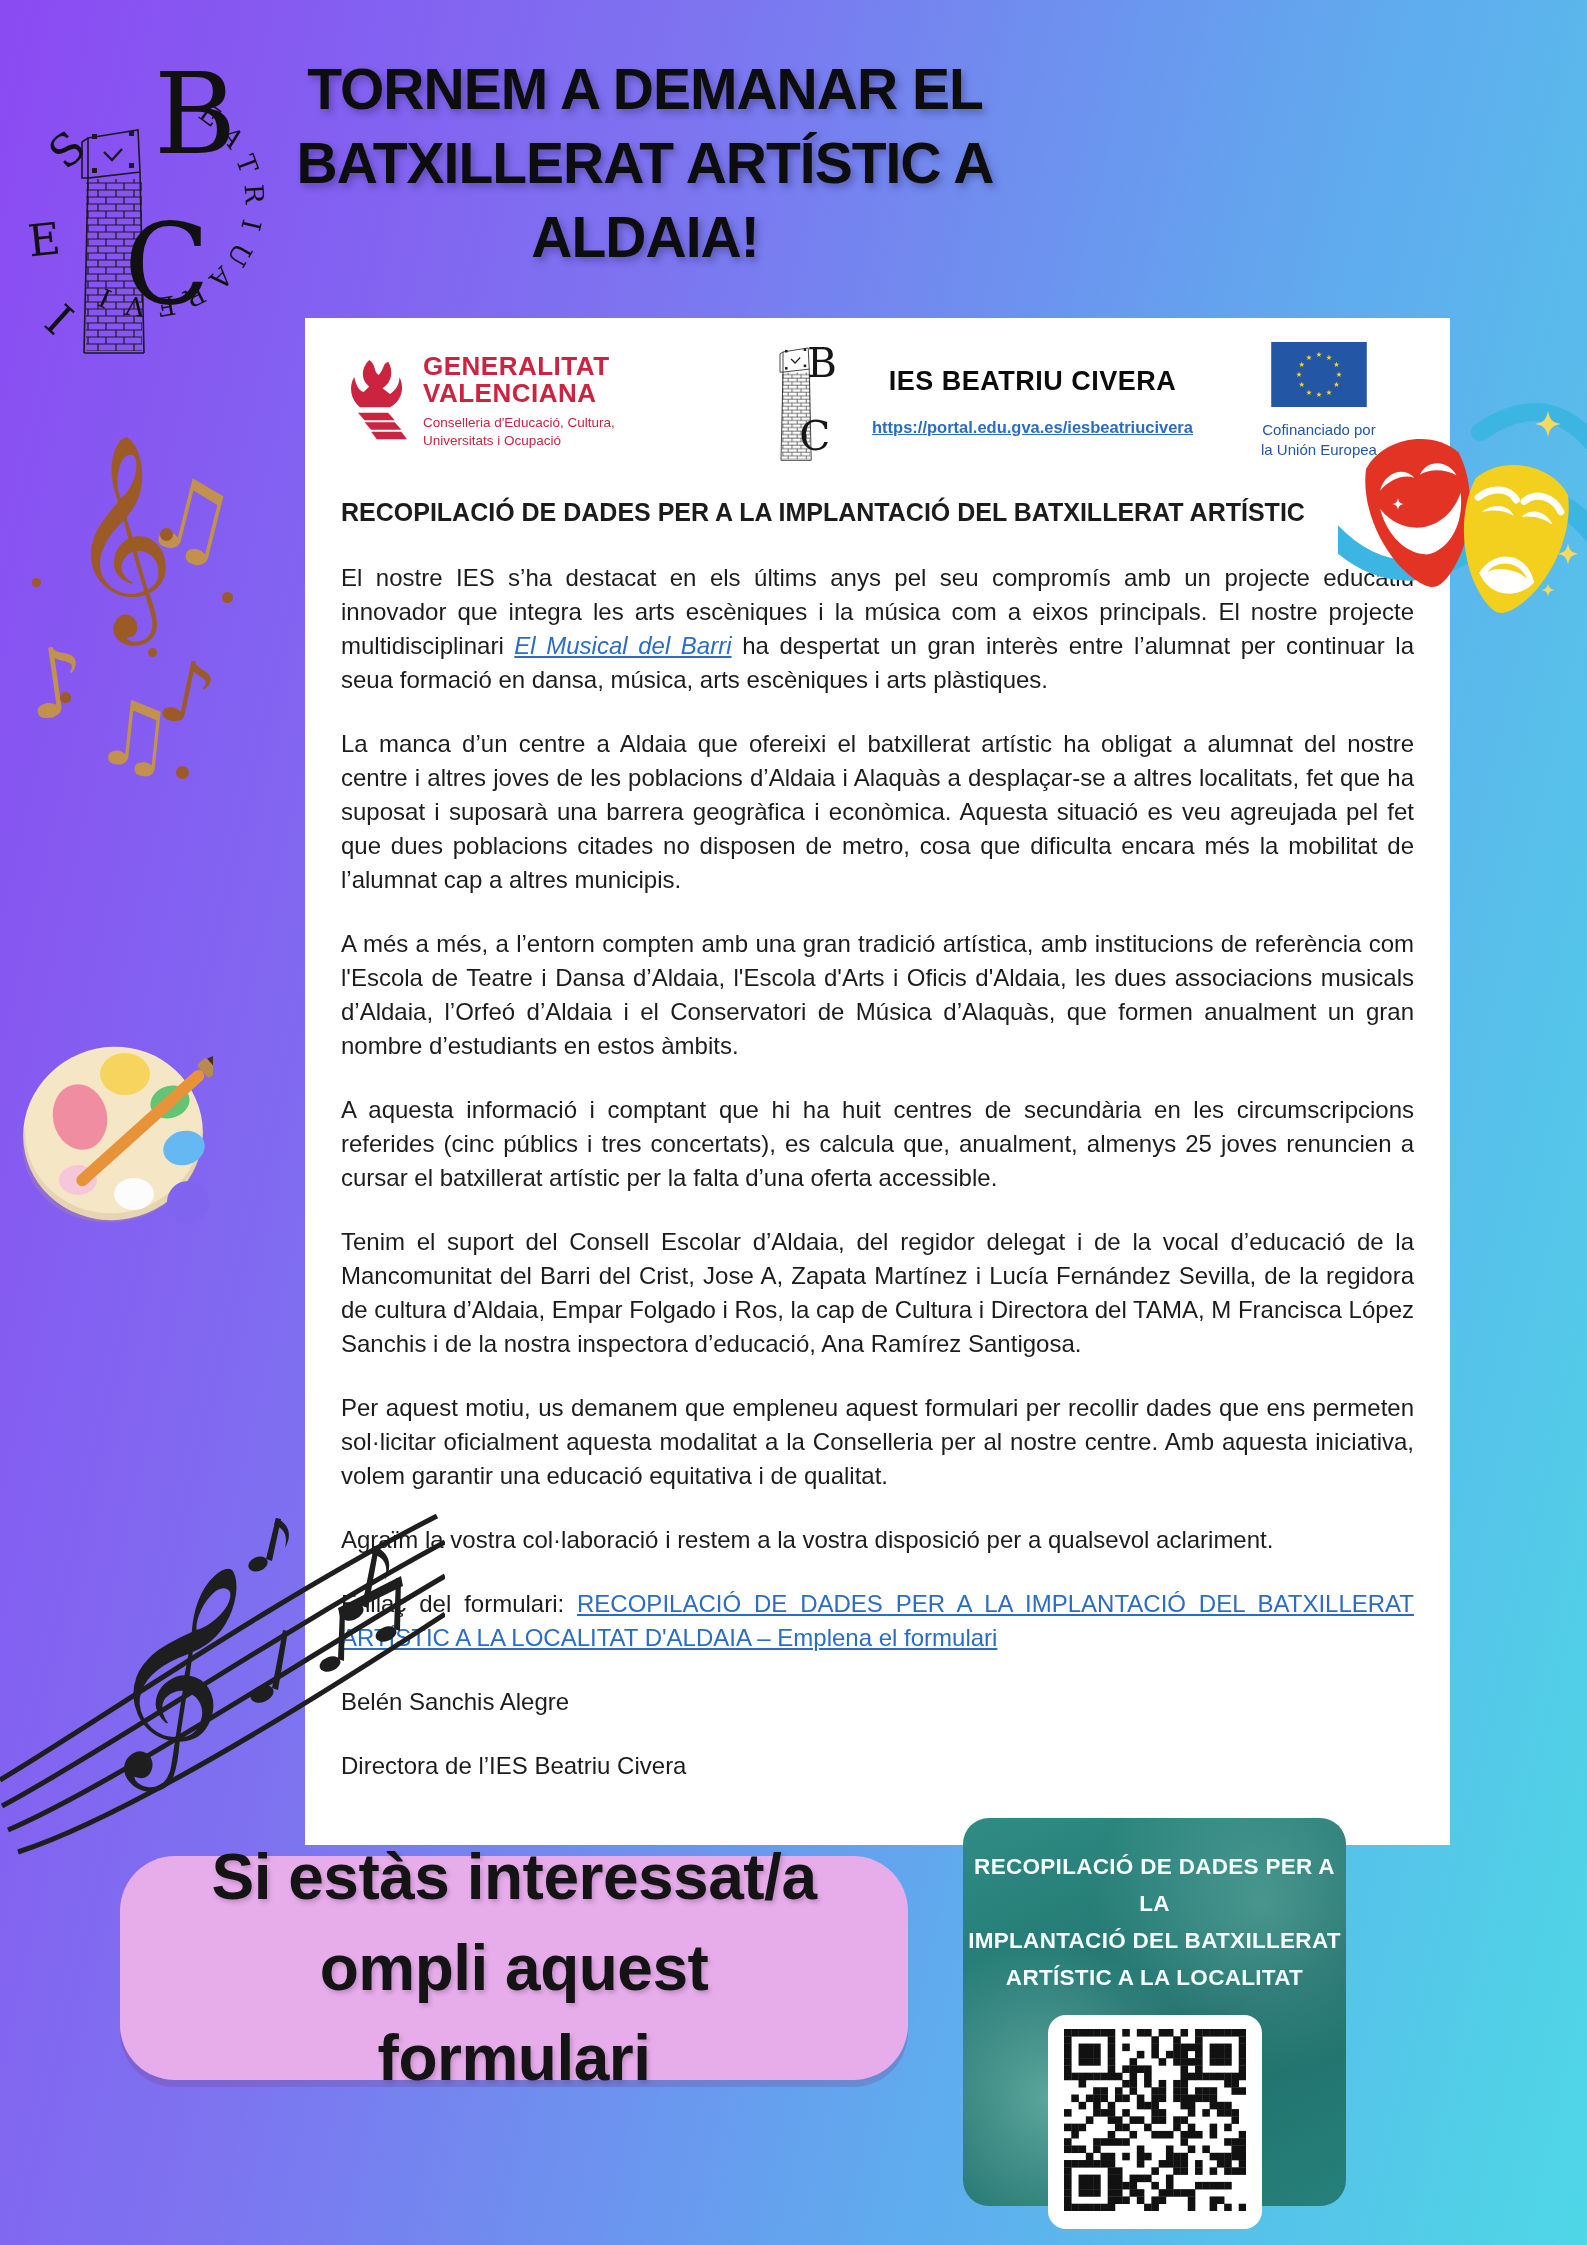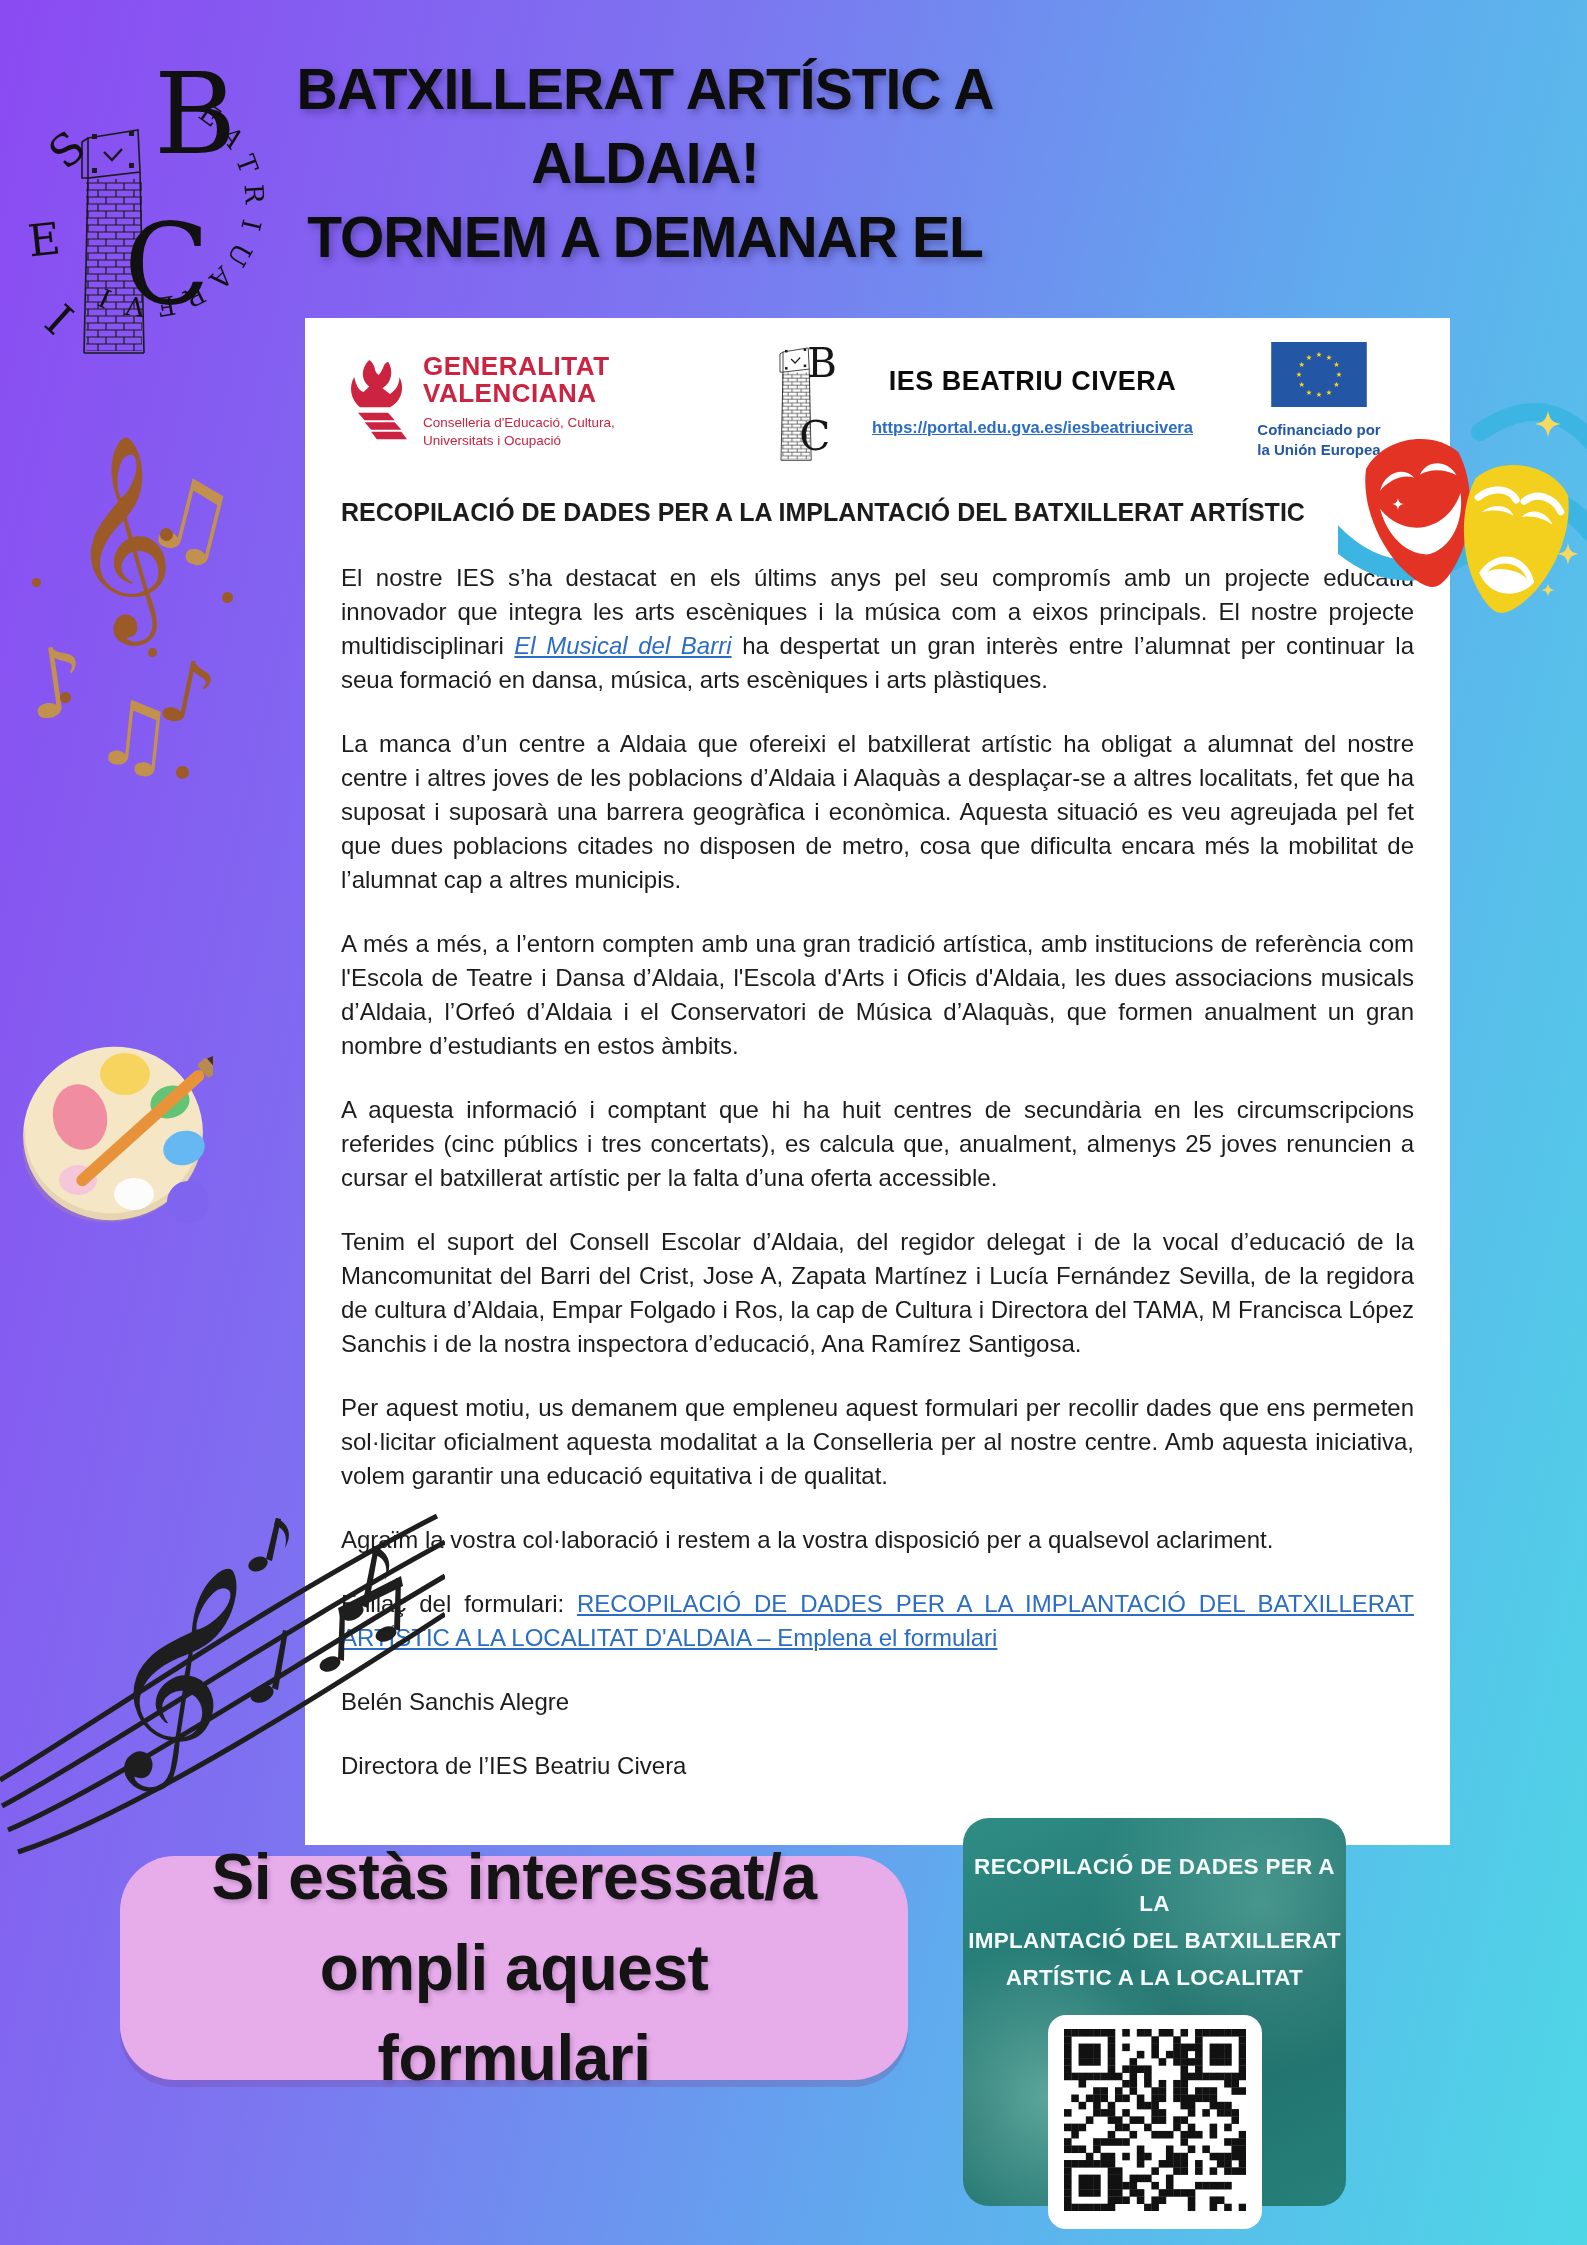--- a/index.html
+++ b/index.html
@@ -50,21 +50,21 @@
     background:#ffffff; padding:20px 36px 0 36px; color:var(--text-dark,#1c1c1c);
   }
   .doc-header { display:flex; align-items:center; margin-bottom:34px; }
   .gva-block { display:flex; align-items:center; gap:16px; width:390px; }
   .gva-text .gva-name { font-size:26px; font-weight:bold; color:var(--gva-red,#cb2340); letter-spacing:.5px; line-height:1.05; }
   .gva-text .gva-dept { font-size:13.5px; color:var(--gva-red,#cb2340); margin-top:7px; line-height:1.3; }
   .school-block { display:flex; align-items:center; gap:22px; flex:1; justify-content:center; }
   .school-name { font-size:27px; font-weight:bold; letter-spacing:.5px; color:#0c0c0c; text-align:center; }
   .school-url { display:block; font-size:16.5px; font-weight:bold; color:var(--link-blue,#2b6cc4); text-decoration:underline; margin-top:21px; text-align:center; cursor:pointer; }
   .eu-block { width:190px; text-align:center; }
-  .eu-caption { font-size:15px; font-weight:bold; color:var(--eu-blue,#2356a4); margin-top:9px; line-height:1.35; }
+  .eu-caption { font-size:15px; font-weight:normal; color:var(--eu-blue,#2356a4); margin-top:9px; line-height:1.35; }
   .eu-star { font-size:7.5px; fill:var(--star-yellow,#ffd617); text-anchor:middle; font-family:"DejaVu Sans",sans-serif; }
   .doc-title { font-size:25px; font-weight:bold; margin-bottom:34px; white-space:nowrap; }
   .doc p.body-par { font-size:24px; line-height:34px; text-align:justify; margin-bottom:30px; }
   .doc a { color:var(--link-blue,#2b6cc4); text-decoration:underline; cursor:pointer; }
   .musical-link { font-style:italic; }
   .form-link { font-weight:normal; }
   .sig { font-size:24px; line-height:34px; margin-bottom:30px; text-align:left; }
   
   .cta-box {
     position:absolute; left:120px; top:1856px; width:788px; height:224px;
@@ -125,22 +125,22 @@
     </svg>
     <span class="big-letter b">B</span>
     <span class="big-letter c">C</span>
     <span class="ies-letter" style="left:40px; top:98px; transform:rotate(-42deg);">S</span>
     <span class="ies-letter" style="left:16px; top:188px; transform:rotate(-6deg);">E</span>
     <span class="ies-letter" style="left:38px; top:268px; transform:rotate(42deg);">I</span>
     <span><span class="arc-letter" style="left: 188.305px; top: 72.2442px; transform: rotate(36deg);">E</span><span class="arc-letter" style="left: 210.432px; top: 93.9125px; transform: rotate(52.8deg);">A</span><span class="arc-letter" style="left: 225.352px; top: 121.051px; transform: rotate(69.6deg);">T</span><span class="arc-letter" style="left: 231.791px; top: 151.344px; transform: rotate(86.4deg);">R</span><span class="arc-letter" style="left: 229.199px; top: 182.205px; transform: rotate(103.2deg);">I</span><span class="arc-letter" style="left: 217.799px; top: 211px; transform: rotate(120deg);">U</span><span class="arc-letter" style="left: 198.562px; top: 235.271px; transform: rotate(136.8deg);">A</span><span class="arc-letter" style="left: 173.131px; top: 252.945px; transform: rotate(153.6deg);">R</span><span class="arc-letter" style="left: 143.677px; top: 262.516px; transform: rotate(170.4deg);">E</span><span class="arc-letter" style="left: 112.715px; top: 263.164px; transform: rotate(187.2deg);">V</span><span class="arc-letter" style="left: 82.8859px; top: 254.836px; transform: rotate(204deg);">I</span></span>
   </div>
 
   <div class="main-title">
+    <div>TORNEM A DEMANAR EL</div>
     <div>BATXILLERAT ARTÍSTIC A ALDAIA!</div>
-    <div>TORNEM A DEMANAR EL</div>
   </div>
 
   <div class="notes-decor">
     <span class="music-glyph" style="left:60px; top:8px; font-size:175px; color:var(--note-brown,#9c5a26); transform:rotate(-5deg);">𝄞</span>
     <span class="music-glyph" style="left:138px; top:28px; font-size:100px; color:var(--note-tan,#c1914d); transform:rotate(14deg);">♫</span>
     <span class="music-glyph" style="left:18px; top:196px; font-size:95px; color:var(--note-tan,#c1914d); transform:rotate(-8deg);">♪</span>
     <span class="music-glyph" style="left:152px; top:210px; font-size:86px; color:var(--note-brown,#9c5a26); transform:rotate(12deg);">♪</span>
     <span class="music-glyph" style="left:86px; top:250px; font-size:90px; color:var(--note-tan,#c1914d); transform:rotate(6deg);">♫</span>
     <span class="dot" style="left:152px; top:88px; width:13px; height:13px;"></span>
     <span class="dot" style="left:24px; top:138px; width:9px; height:9px;"></span>

